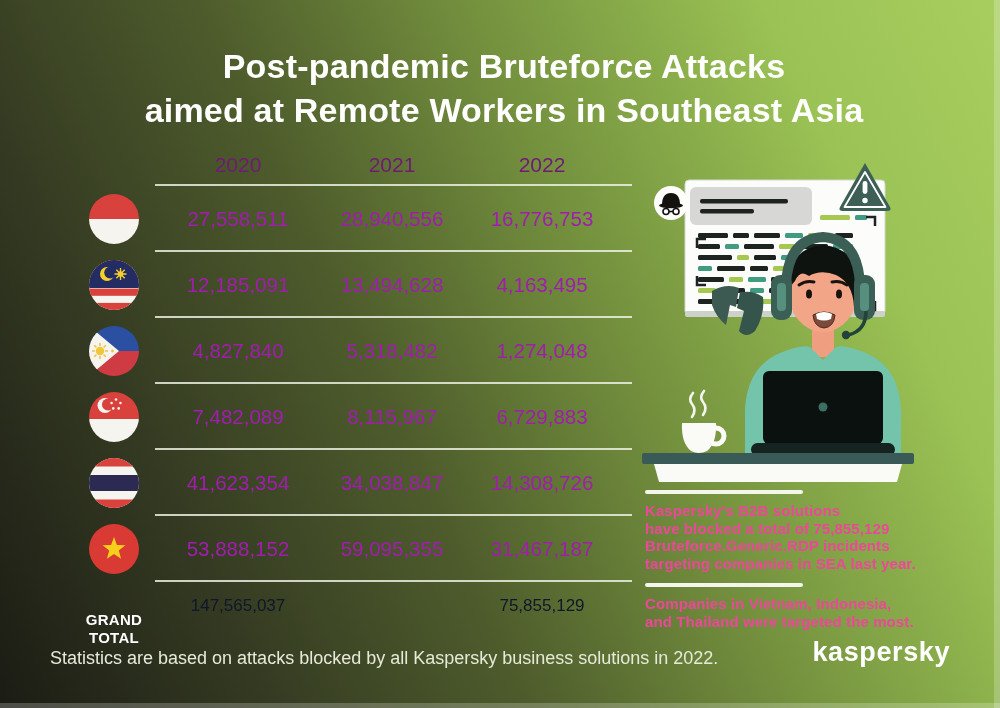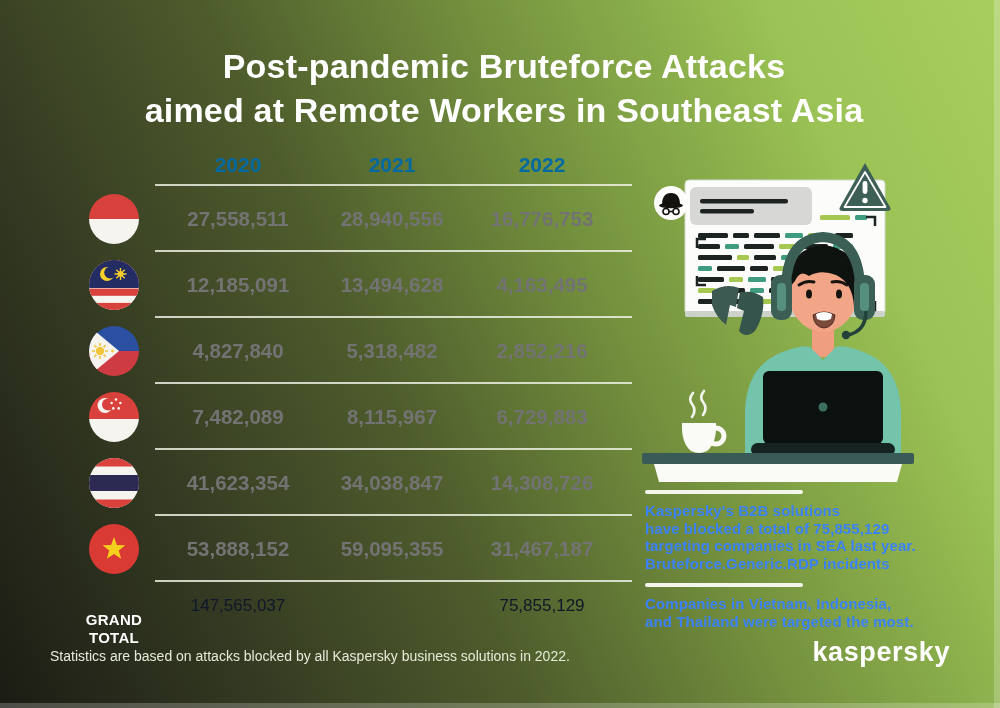--- a/index.html
+++ b/index.html
@@ -12,36 +12,36 @@
   
   .title{
     left:0;right:0;top:44px;text-align:center;color:#ffffff;
     font-size:34px;font-weight:700;line-height:44px;letter-spacing:.2px;padding-left:8px;
   }
   
   .t-row{position:absolute;left:40px;width:592px;height:66px;}
   .t-head{position:absolute;left:40px;width:592px;height:40px;top:145px;}
   .t-grand{position:absolute;left:40px;width:592px;height:48px;top:582px;}
   .cell{position:absolute;top:50%;transform:translate(-50%,-50%);white-space:nowrap;
-        color:#737373;font-size:20.5px;font-weight:700;}
+        color:#a21caf;font-size:20.5px;font-weight:400;}
   .c0{left:198px}.c1{left:352px}.c2{left:502px}
-  .hdr{color:#0369a1;font-size:21px;font-weight:700;}
+  .hdr{color:#701a75;font-size:21px;font-weight:400;}
   .grand-val{color:#0f172a;font-size:17px;font-weight:400;}
   .grand-label{position:absolute;left:74px;top:50%;transform:translate(-50%,-50%);
       text-align:center;color:#ffffff;font-size:15px;font-weight:700;line-height:1.18;letter-spacing:.3px;margin-top:23px;}
   .flag{position:absolute;left:49px;top:50%;transform:translateY(-50%);width:50px;height:50px;}
   .flag svg{width:50px;height:50px;display:block;}
   .hline{position:absolute;left:155px;width:477px;height:1.5px;background:rgba(240,244,230,.82);}
   
   .sep{position:absolute;left:645px;width:158px;height:4px;background:#f4f6ec;border-radius:2px;}
-  .note{position:absolute;left:645px;color:#3b82f6;font-size:15px;font-weight:600;
+  .note{position:absolute;left:645px;color:#ec4899;font-size:15px;font-weight:600;
         line-height:17.5px;white-space:nowrap;letter-spacing:.1px;}
   .logo{position:absolute;left:650px;top:637px;width:300px;text-align:right;color:#ffffff;
         font-size:27px;font-weight:600;letter-spacing:.6px;}
-  .disclaimer{position:absolute;left:50px;top:648px;color:#e6ead9;font-size:14px;font-weight:400;}
+  .disclaimer{position:absolute;left:50px;top:648px;color:#e6ead9;font-size:18px;font-weight:400;}
   .edge-r{position:absolute;right:0;top:0;width:6px;height:100%;background:rgba(255,255,255,.22);}
   .edge-b{position:absolute;left:0;bottom:0;width:100%;height:5px;background:rgba(255,255,255,.22);}
 </style>
 </head>
 <body>
 
 <div class="abs title">
   <div>Post-pandemic Bruteforce Attacks</div>
   <div>aimed at Remote Workers in Southeast Asia</div>
 </div>
@@ -135,21 +135,21 @@
             <line x1="14.6" y1="21.4" x2="16.7" y2="19.3"></line>
         </g>
         <circle cx="4" cy="6" r="1.4" fill="#f1c63a"></circle>
           <circle cx="4" cy="44" r="1.4" fill="#f1c63a"></circle>
           <circle cx="23.5" cy="25" r="1.4" fill="#f1c63a"></circle>
       </g>
       </svg>
   </span>
   <span class="cell c0">4,827,840</span>
   <span class="cell c1">5,318,482</span>
-  <span class="cell c2">2,852,216</span>
+  <span class="cell c2">1,274,048</span>
 </div>
 
 <div class="t-row" style="top:384px">
   <span class="flag">
     <svg viewBox="0 0 50 50">
         <defs>
           <clipPath id="cf4">
             <circle cx="25" cy="25" r="25"></circle>
           </clipPath>
         </defs>
@@ -335,22 +335,22 @@
     <path d="M42 268 H76 Q77 288 67 296 Q59 300 51 296 Q41 288 42 268 Z" fill="#fafbf7"></path>
     <path d="M52 262 q5 -7 0 -13 q-4 -5 1 -11" fill="none" stroke="#f3f6ee" stroke-width="2.6" stroke-linecap="round"></path>
     <path d="M63 260 q5 -7 0 -13 q-4 -5 1 -11" fill="none" stroke="#f3f6ee" stroke-width="2.6" stroke-linecap="round"></path>
   </g>
 </svg>
 
 <div class="sep" style="top:490px"></div>
 <div class="note" style="top:502px">
   <div>Kaspersky's B2B solutions</div>
   <div>have blocked a total of 75,855,129</div>
+  <div>Bruteforce.Generic.RDP incidents</div>
   <div>targeting companies in SEA last year.</div>
-  <div>Bruteforce.Generic.RDP incidents</div>
 </div>
 <div class="sep" style="top:583px"></div>
 <div class="note" style="top:595px">
   <div>Companies in Vietnam, Indonesia,</div>
   <div>and Thailand were targeted the most.</div>
 </div>
 
 <div class="disclaimer">Statistics are based on attacks blocked by all Kaspersky business solutions in 2022.</div>
 <div class="logo">kaspersky</div>
 

